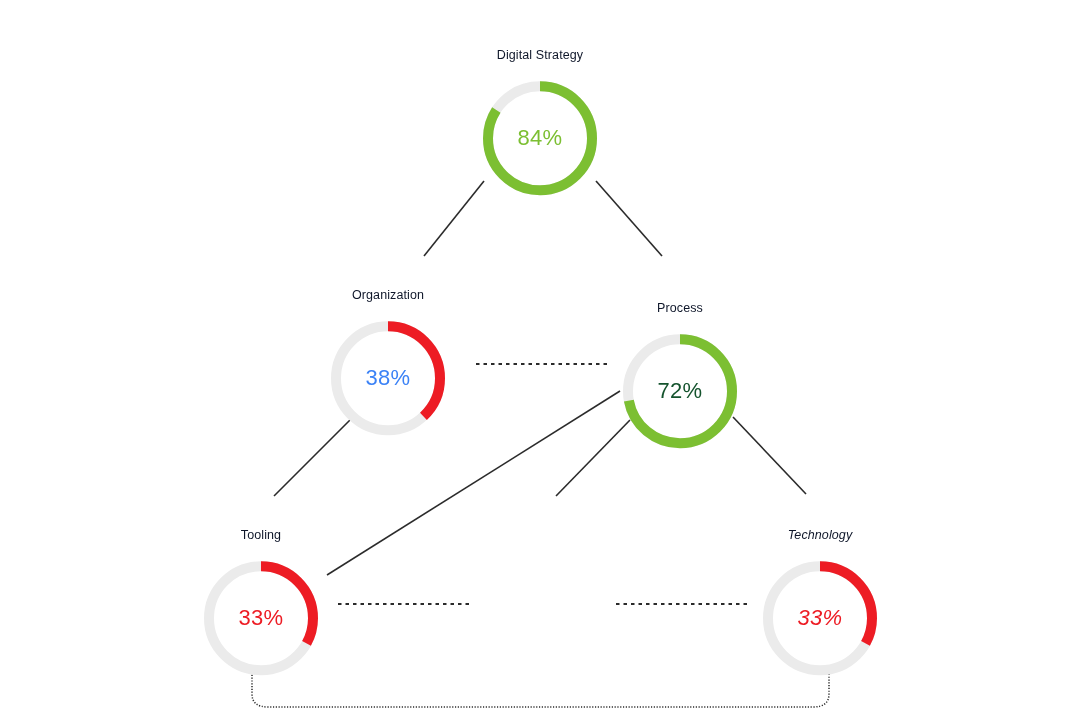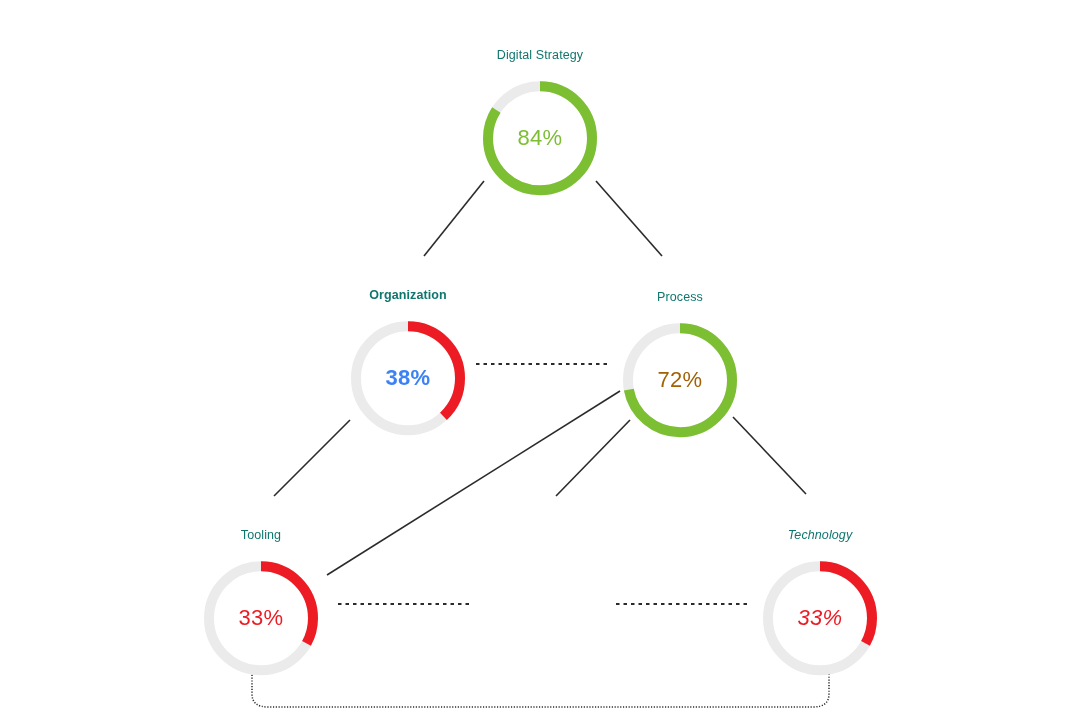--- a/index.html
+++ b/index.html
@@ -28,21 +28,21 @@
   }
   .node {
     position: absolute;
     transform: translate(-50%, -50%);
     display: flex;
     flex-direction: column;
     align-items: center;
   }
   .node-label {
     font-size: 12.5px;
-    color: #0f766e;
+    color: #0f172a;
     letter-spacing: 0.1px;
     white-space: nowrap;
     text-align: center;
     line-height: 1;
     margin-bottom: 17px;
   }
   .gauge {
     position: relative;
     width: 118px;
     height: 118px;
@@ -97,39 +97,39 @@
     <div class="node-label">Digital Strategy</div>
     <div class="gauge">
       <svg viewBox="0 0 118 118">
         <circle cx="59" cy="59" r="52" fill="none" stroke="#ebebeb" stroke-width="10"></circle>
         <circle class="gauge-arc" cx="59" cy="59" r="52" fill="none" stroke="#7cbf32" stroke-width="10" stroke-linecap="butt" transform="rotate(-90 59 59)" stroke-dasharray="274.44953421760437 326.7256359733385"></circle>
       </svg>
       <div class="gauge-value" style="color:#7cbf32;">84%</div>
     </div>
   </div>
 
-  <div class="node" style="left:408px; top:363px;font-weight:bold;">
+  <div class="node" style="left:388px; top:363px;">
     <div class="node-label">Organization</div>
     <div class="gauge">
       <svg viewBox="0 0 118 118">
         <circle cx="59" cy="59" r="52" fill="none" stroke="#ebebeb" stroke-width="10"></circle>
         <circle class="gauge-arc" cx="59" cy="59" r="52" fill="none" stroke="#ed1c24" stroke-width="10" stroke-linecap="butt" transform="rotate(-90 59 59)" stroke-dasharray="124.15574166986863 326.7256359733385"></circle>
       </svg>
       <div class="gauge-value" style="color:#3b82f6;">38%</div>
     </div>
   </div>
 
-  <div class="node" style="left:680px; top:365px;">
+  <div class="node" style="left:680px; top:376px;">
     <div class="node-label">Process</div>
     <div class="gauge">
       <svg viewBox="0 0 118 118">
         <circle cx="59" cy="59" r="52" fill="none" stroke="#ebebeb" stroke-width="10"></circle>
         <circle class="gauge-arc" cx="59" cy="59" r="52" fill="none" stroke="#7cbf32" stroke-width="10" stroke-linecap="butt" transform="rotate(-90 59 59)" stroke-dasharray="235.2424579008037 326.7256359733385"></circle>
       </svg>
-      <div class="gauge-value" style="color:#a16207;">72%</div>
+      <div class="gauge-value" style="color:#14532d;">72%</div>
     </div>
   </div>
 
   <div class="node" style="left:261px; top:603px;">
     <div class="node-label">Tooling</div>
     <div class="gauge">
       <svg viewBox="0 0 118 118">
         <circle cx="59" cy="59" r="52" fill="none" stroke="#ebebeb" stroke-width="10"></circle>
         <circle class="gauge-arc" cx="59" cy="59" r="52" fill="none" stroke="#ed1c24" stroke-width="10" stroke-linecap="butt" transform="rotate(-90 59 59)" stroke-dasharray="107.8194598712017 326.7256359733385"></circle>
       </svg>

